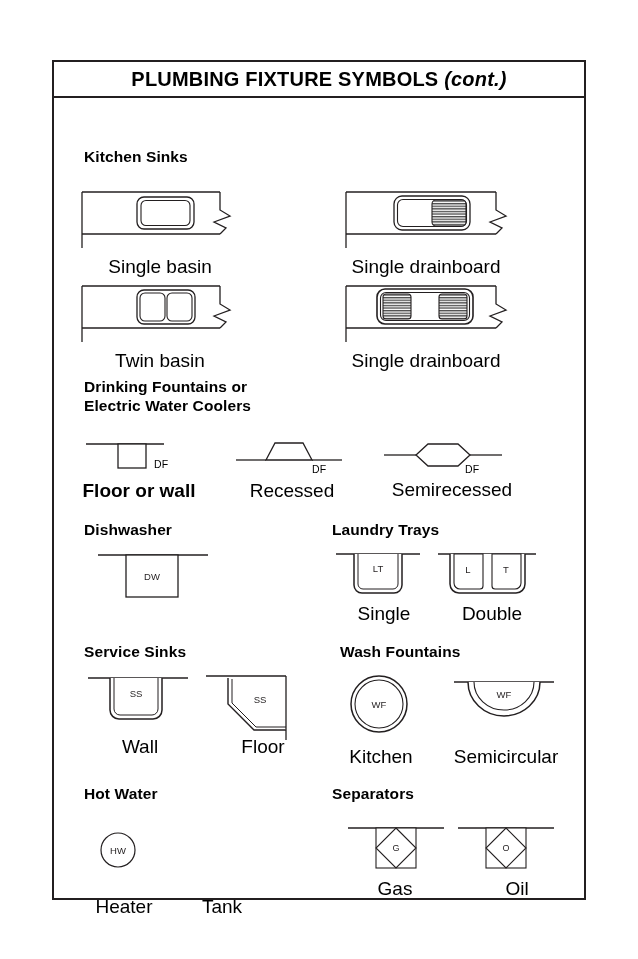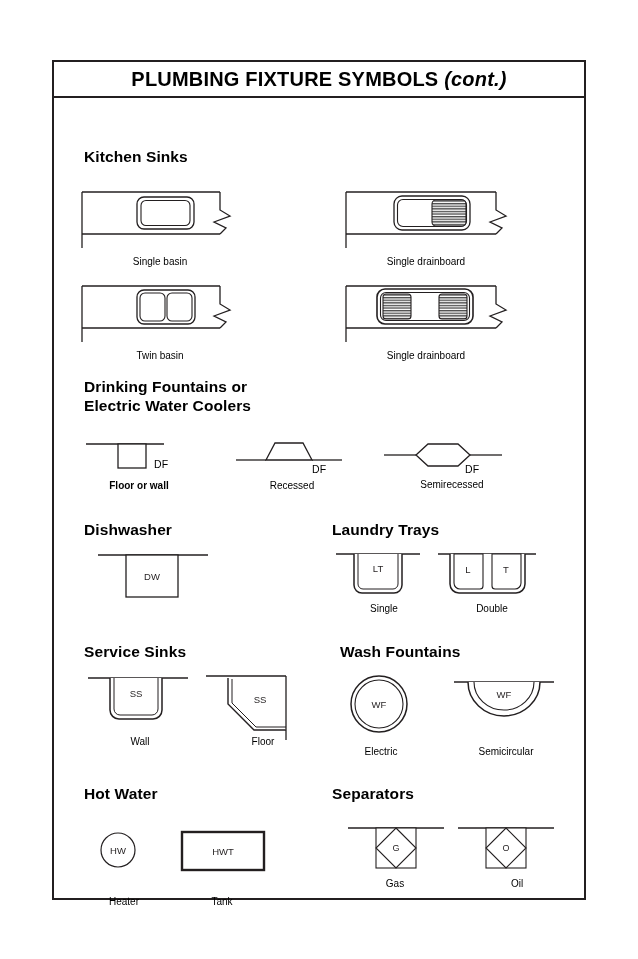--- a/index.html
+++ b/index.html
@@ -30,21 +30,21 @@
   .title-text .cont{font-style:italic;font-weight:bold;}
   .body-area{position:relative;width:100%;height:800px;}
 
   .section-head{
     position:absolute;
     font-size:15.5px;font-weight:bold;letter-spacing:.1px;
     white-space:pre-line;line-height:1.22;
   }
   .cap{
     position:absolute;
-    font-size:10px;
+    font-size:19px;
     text-align:center;
     white-space:nowrap;
   }
   .sym{position:absolute;}
   svg{display:block;overflow:visible;}
   .ln{stroke:#231f20;fill:none;}
   .fillw{fill:#ffffff;stroke:#231f20;}
   .glyph{
     font-family:"Liberation Sans", sans-serif;
     font-size:9.5px;
@@ -227,21 +227,21 @@
 
     <div class="section-head" style="left:286px;top:545px;">Wash Fountains</div>
 
     <div class="sym" style="left:290px;top:576px;">
       <svg width="72" height="62" viewBox="0 0 72 62">
         <circle class="fillw" stroke-width="1.5" cx="35" cy="30" r="28"></circle>
         <circle class="ln" stroke-width="1.1" cx="35" cy="30" r="24"></circle>
         <text class="glyph" x="35" y="31">WF</text>
       </svg>
     </div>
-    <div class="cap" style="left:282px;top:648px;width:90px;">Electric</div>
+    <div class="cap" style="left:282px;top:648px;width:90px;">Kitchen</div>
 
     <div class="sym" style="left:396px;top:578px;">
       <svg width="110" height="56" viewBox="0 0 110 56">
         <path class="ln" stroke-width="1.3" d="M4 6 H104"></path>
         <path class="fillw" stroke-width="1.5" d="M18 6 a36 34 0 0 0 72 0"></path>
         <path class="ln" stroke-width="1.1" d="M24 6 a30 28 0 0 0 60 0"></path>
         <text class="glyph" x="54" y="19">WF</text>
       </svg>
     </div>
     <div class="cap" style="left:382px;top:648px;width:140px;">Semicircular</div>
@@ -249,26 +249,20 @@
     <div class="section-head" style="left:30px;top:687px;">Hot Water</div>
 
     <div class="sym" style="left:36px;top:728px;">
       <svg width="60" height="48" viewBox="0 0 60 48">
         <circle class="fillw" stroke-width="1.2" cx="28" cy="24" r="17"></circle>
         <text class="glyph" x="28" y="25">HW</text>
       </svg>
     </div>
     <div class="cap" style="left:20px;top:798px;width:100px;">Heater</div>
 
-    <div class="sym" style="left:124px;top:728px;">
-      <svg width="92" height="48" viewBox="0 0 92 48">
-        <rect class="fillw" stroke-width="2.4" x="4" y="6" width="82" height="38"></rect>
-        <text class="glyph" x="45" y="26">HWT</text>
-      </svg>
-    </div>
     <div class="cap" style="left:118px;top:798px;width:100px;">Tank</div>
 
     <div class="section-head" style="left:278px;top:687px;">Separators</div>
 
     <div class="sym" style="left:290px;top:722px;">
       <svg width="108" height="54" viewBox="0 0 108 54">
         <path class="ln" stroke-width="1.3" d="M4 8 H100"></path>
         <rect class="fillw" stroke-width="1.1" x="32" y="8" width="40" height="40"></rect>
         <path class="fillw" stroke-width="1.1" d="M52 8 L72 28 L52 48 L32 28 Z"></path>
         <text class="glyph glyph-sm" x="52" y="29">G</text>

